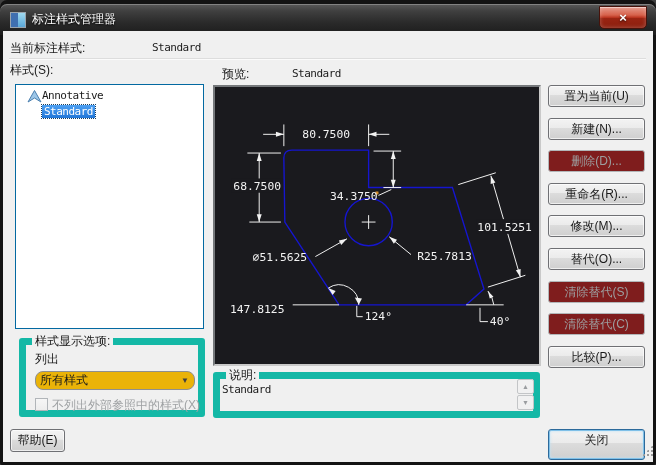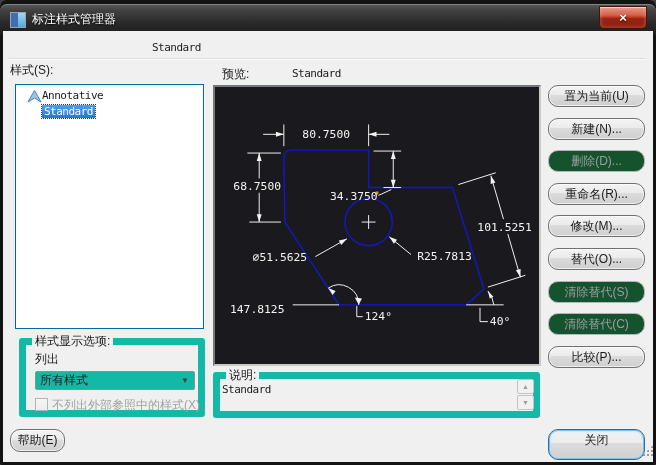--- a/index.html
+++ b/index.html
@@ -30,32 +30,32 @@
   .listbox{position:absolute;left:12px;top:53px;width:189px;height:245px;background:#fff;
        border:1px solid #0369a1;padding-top:3px}
   .list-item{position:relative;height:16px;line-height:16px;padding-left:26px;white-space:nowrap}
   .ann-icon{position:absolute;left:11px;top:2px;width:15px;height:13px}
   .sel{background:linear-gradient(180deg,#4da0f2 0%,#2277d8 100%);color:#fff;
        outline:1px dotted #173f63;padding:0 2px}
   
   fieldset{position:absolute;border:7px solid #14b8a6;border-radius:3px;background:transparent}
   legend{margin-left:6px;padding:0 3px;font-size:12px;color:#1a1a1a}
   
-  .combo{position:absolute;left:32px;top:340px;width:160px;height:19px;background:#14b8a6;
-       border:1px solid #8e8f8f;border-radius:2px;line-height:17px;padding-left:4px;cursor:default}
+  .combo{position:absolute;left:32px;top:340px;width:160px;height:19px;background:#eab308;
+       border:1px solid #8e8f8f;border-radius:8px;line-height:17px;padding-left:4px;cursor:default}
   .combo-arrow{position:absolute;right:5px;top:0;line-height:17px;font-size:8px;color:#404040}
   
   .cb-row{position:absolute;left:32px;top:367px;height:14px;line-height:14px;color:#9fa2a4}
   .cb{display:inline-block;width:13px;height:13px;vertical-align:-2px;margin-right:4px;
        border:1px solid #b1b5b9;background:linear-gradient(180deg,#f6f6f6,#ededed)}
   
-  .btn{position:absolute;text-align:center;line-height:20px;border:1px solid #6f7074;border-radius:10px;
+  .btn{position:absolute;text-align:center;line-height:20px;border:1px solid #6f7074;border-radius:3px;
        background:linear-gradient(180deg,#f3f3f3 0%,#ebebeb 45%,#dcdcdc 46%,#cfcfcf 100%);
        box-shadow:inset 0 0 0 1px rgba(255,255,255,.65);cursor:default;white-space:nowrap}
-  .btn.disabled{border-color:#b2b6b8;color:#9d9fa0;background:#14532d;box-shadow:none}
+  .btn.disabled{border-color:#b2b6b8;color:#9d9fa0;background:#7f1d1d;box-shadow:none}
   .btn.default{border-color:#2d6a9b;box-shadow:inset 0 0 0 1px #7fc0e8,inset 0 0 3px 1px #bfe3f7}
   .abtn{left:545px;width:97px;height:22px}
   
   .preview{position:absolute;left:210px;top:54px;width:328px;height:281px;background:#1a1a1e;
        border:2px solid;border-color:#75787b #c9c9c9 #c9c9c9 #75787b}
   
   .sbtn{position:absolute;width:17px;height:15px;border:1px solid #c3c5c7;border-radius:2px;background:#f1f1f1;
        color:#9a9da0;font-size:7px;text-align:center;line-height:13px}
   
   .grip{position:absolute;left:639px;top:414px;width:11px;height:11px;
@@ -73,20 +73,21 @@
         <span class="p2"></span>
       </div>
     <div class="title-text">标注样式管理器</div>
     <div class="win-close" style="background:linear-gradient(180deg,#e5998a 0%,#d7624c 38%,#bb3621 50%,#992412 55%,#8c1f0e 100%)">
       <span>×</span>
     </div>
   </div>
 
   <div class="dlg">
 
+    <div class="lbl" style="left:7px;top:9px">当前标注样式:</div>
     <div class="lbl mono" style="left:149px;top:10px">Standard</div>
     <div class="sep"></div>
 
     <div class="lbl" style="left:7px;top:31px">样式(S):</div>
 
     <div class="listbox">
       <div class="list-item mono">
         <svg class="ann-icon" viewBox="0 0 15 13">
           <polygon points="7.5,0.5 14,12 7.5,8 1,12" fill="#9cc6e8" stroke="#4a7fae" stroke-width="1"></polygon>
         </svg>

